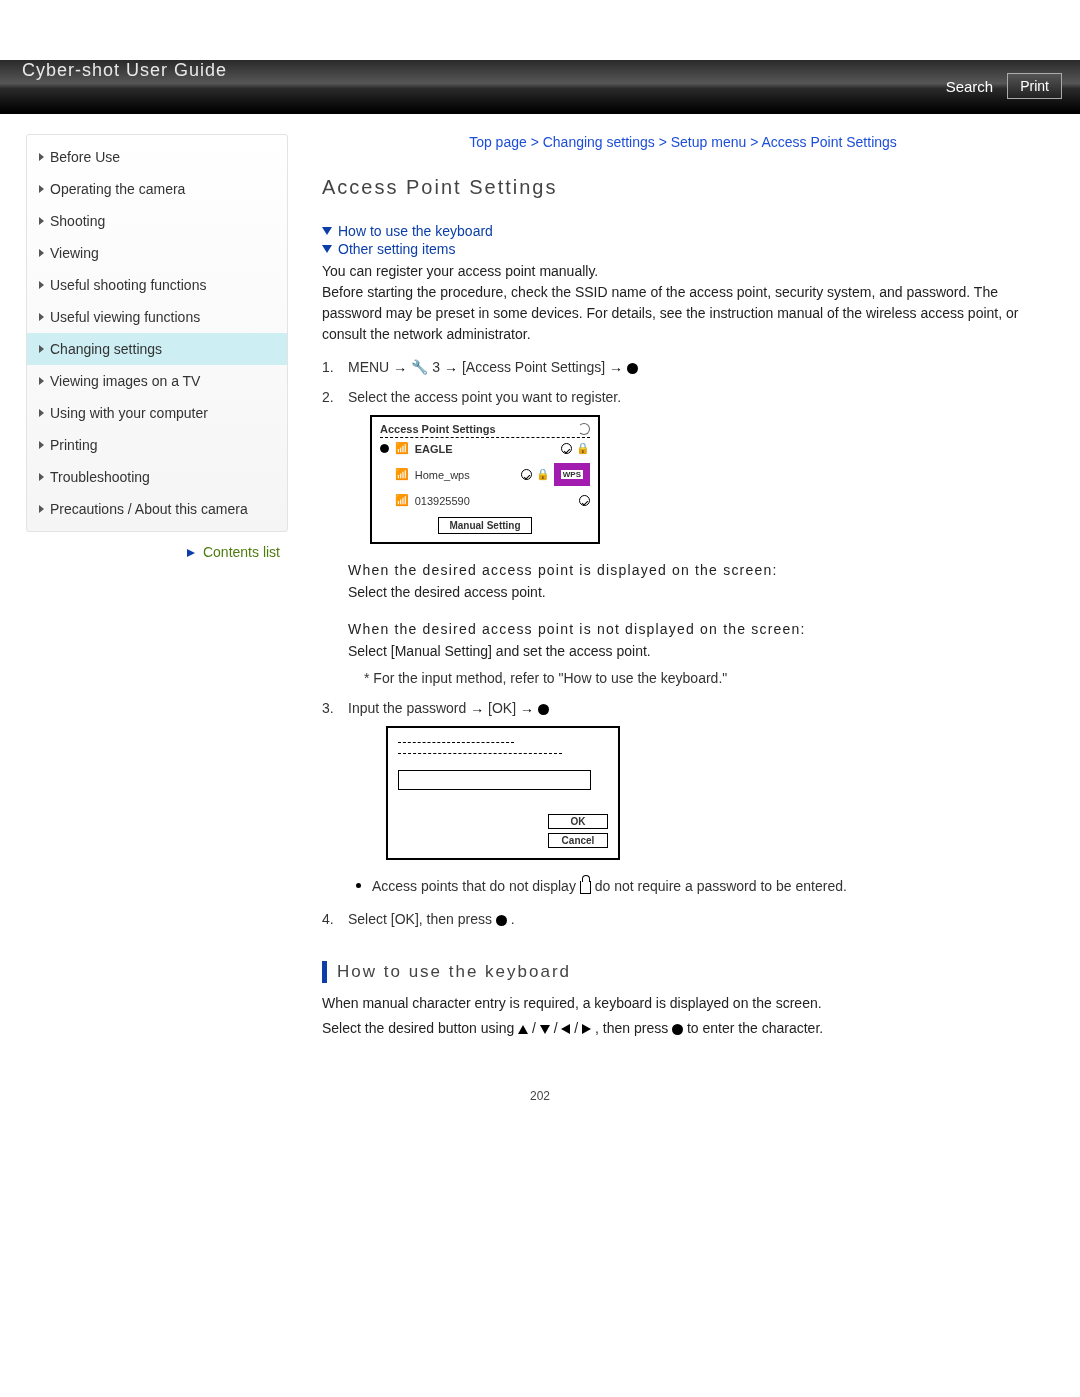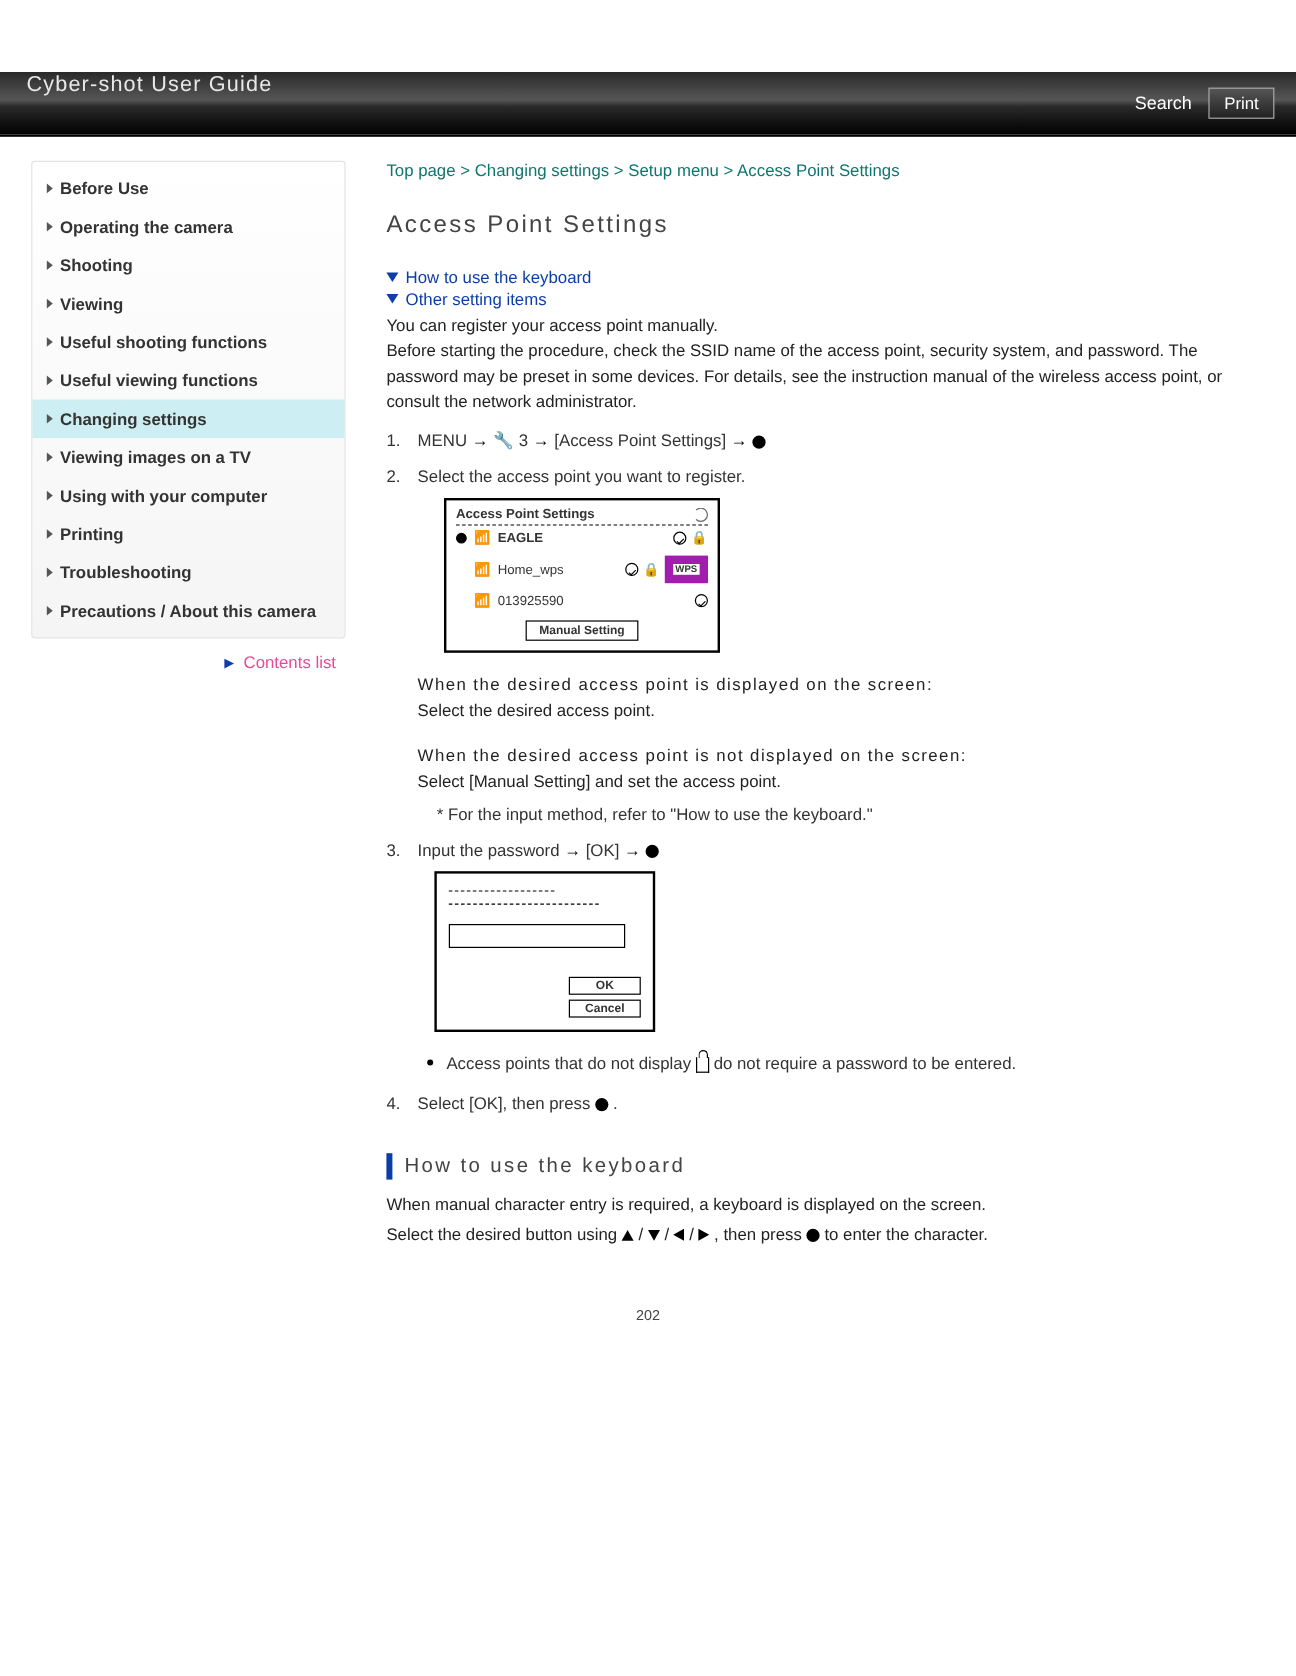--- a/index.html
+++ b/index.html
@@ -28,39 +28,38 @@
   .print-btn {
     border:1px solid #aaa; padding:4px 12px; color:#fff;
     background:linear-gradient(#555,#222); font-size:14px; cursor:pointer;
   }
   .wrap { display:flex; padding: 20px 36px 0 26px; }
   .sidebar {
     width: 262px; flex:0 0 262px;
     background:linear-gradient(to bottom,#fff,#f5f5f5);
     border:1px solid #e3e3e3; border-radius:3px;
     padding:6px 0;
-    font-weight:bold;
   }
   .sidebar-item {
     display:flex; align-items:center; gap:6px;
     padding:8px 10px 8px 12px; font-size:14px; color:#333; cursor:pointer;
   }
   .sidebar-item.active { background:#cdeef2;text-align:center; }
   .caret-r {
     width:0;height:0;border-top:4px solid transparent;border-bottom:4px solid transparent;
     border-left:5px solid #555; flex:0 0 auto;
   }
   .contents-list { text-align:right; padding:12px 8px 2px 0; font-size:14px; }
-  .contents-list a { color:#ec4899; text-decoration:none; }
+  .contents-list a { color:#4d7c0f; text-decoration:none; }
   .contents-list .arrow-r {
     display:inline-block;width:0;height:0;vertical-align:middle;margin-right:4px;
     border-top:4px solid transparent;border-bottom:4px solid transparent;border-left:8px solid #0b3ea8;
   }
   .main { flex:1; padding-left:34px; }
-  .breadcrumb { text-align:left; color:#0f766e; font-size:14px; margin-bottom:26px; white-space:nowrap; }
+  .breadcrumb { text-align:center; color:#1d4ed8; font-size:14px; margin-bottom:26px; white-space:nowrap; }
   .page-title { font-size:20px; letter-spacing:2px; color:#444; margin-bottom:24px; font-weight:normal; }
   .anchor-link { color:#0b3ea8; font-size:14px; display:flex; align-items:center; gap:6px; margin:2px 0; cursor:pointer;}
   .tri-down { width:0;height:0;border-left:5px solid transparent;border-right:5px solid transparent;border-top:8px solid #0b3ea8;}
   .bodytext { font-size:14px; color:#222; line-height:1.5; margin-top:4px; }
   ol.steps { list-style:none; counter-reset:step; margin-top:14px; }
   ol.steps > li { counter-increment:step; margin-bottom:14px; position:relative; padding-left:26px; }
   ol.steps > li::before { content: counter(step) "."; position:absolute; left:0; top:0; }
   .arrow-sm { font-size:14px; color:#000; }
   .circle-filled { width:11px;height:11px;background:#000;border-radius:50%;display:inline-block;vertical-align:middle;}
   .figure { border:2px solid #000; width:230px; margin:10px 0 18px 22px; background:#fff; font-size:11px; }
@@ -75,21 +74,21 @@
   .circ-o { width:11px;height:11px;border:1.5px solid #000;border-radius:50%;display:inline-block;position:relative;}
   .circ-o::after{content:"";position:absolute;left:2px;top:5px;width:5px;height:2px;border-left:1.5px solid #000;border-bottom:1.5px solid #000;transform:rotate(-45deg);}
   .lock { font-size:11px;}
   .wps { border:7px solid #a21caf;font-size:8px;padding:0 2px;font-weight:bold;}
   .manual-btn { display:block;margin:6px auto 8px auto;border:1px solid #000;padding:2px 10px;font-size:10px;font-weight:bold;width:fit-content;}
   .subhead { font-size:14px; letter-spacing:1.2px; color:#222; margin:18px 0 4px 0;}
   .note { padding-left:16px; margin-top:8px; font-size:14px;}
   ul.bullets { list-style:none; padding-left:24px; margin-top:10px;}
   ul.bullets li { position:relative; margin-bottom:10px; line-height:1.5;}
   ul.bullets li::before { content:""; width:5px;height:5px;background:#000;border-radius:50%;position:absolute;left:-16px;top:7px;}
-  .figure2 { border:2px solid #000; width:184px; margin:10px 0 16px 14px; padding:8px 10px 10px 10px;}
+  .figure2 { border:2px solid #000; width:234px; margin:10px 0 16px 38px; padding:8px 10px 10px 10px;}
   .f2-dash { border-top:1px dashed #000; margin:6px 0 10px 0; width:55%;}
   .f2-dash2{ border-top:1px dashed #000; margin:0 0 16px 0; width:78%;}
   .f2-input{ border:1.5px solid #000;height:20px;width:92%;margin-bottom:24px;}
   .f2-btns{ display:flex;flex-direction:column;align-items:flex-end;gap:4px;}
   .f2-btn{ border:1px solid #000;padding:1px 0;font-size:10px;font-weight:bold;width:60px;text-align:center;}
   .lock-inline{ display:inline-block;width:11px;height:13px;border:1.5px solid #000;border-top:none;position:relative;vertical-align:middle;}
   .lock-inline::before{content:"";position:absolute;top:-6px;left:1px;width:6px;height:6px;border:1.5px solid #000;border-bottom:none;border-radius:4px 4px 0 0;}
   .section-h {
     display:flex;align-items:center;gap:10px;margin-top:34px;margin-bottom:10px;
   }

